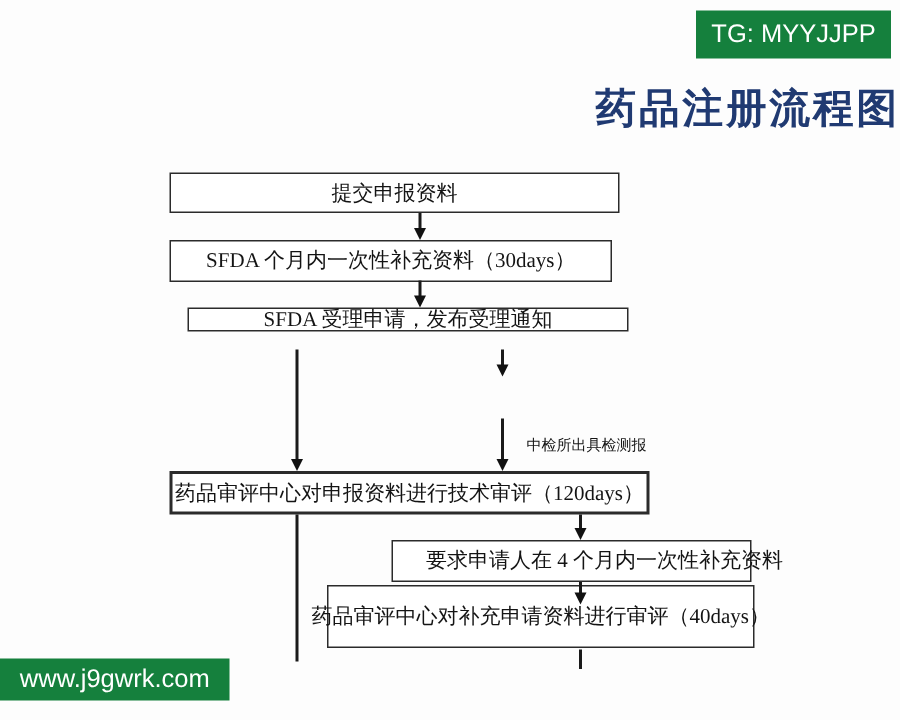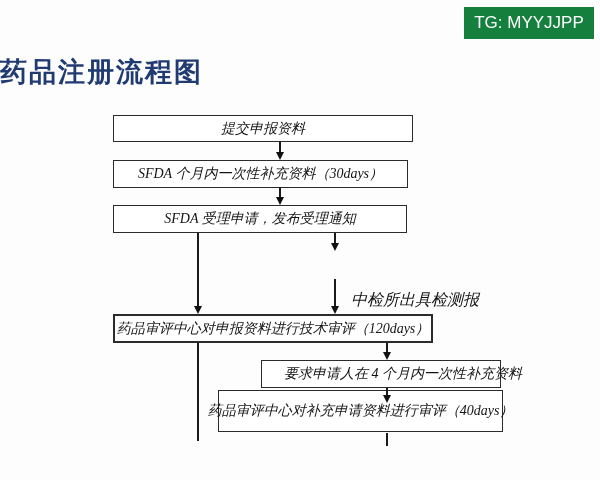--- a/index.html
+++ b/index.html
@@ -24,46 +24,46 @@
     justify-content: center;
   }
   .wm-tr { left: 464px; top: 7px;   width: 130px; height: 32px; }
   .wm-bl { left: 0;     top: 439px; width: 153px; height: 28px; }
 
   
   .title {
     position: absolute;
     left: 0; top: 36px;
     width: 100%;
-    text-align: left;
+    text-align: right;
     font-size: 27px;
     font-weight: bold;
     letter-spacing: 2px;
     color: #203a72;
   }
 
   
-  .fc { position: absolute; left: 0; top: 0; width: 600px; height: 480px; font-style: italic; }
+  .fc { position: absolute; left: 0; top: 0; width: 600px; height: 480px; }
 
   .node {
     position: absolute;
     box-sizing: border-box;
     border: 1px solid #2b2b2b;
     background: #ffffff;
     color: #141414;
     font-size: 14px;
     text-align: center;
     display: flex;
     align-items: center;
     justify-content: center;
     white-space: nowrap;
   }
   .n1 { left: 113px; top: 115px; width: 300px; height: 27px; }
   .n2 { left: 113px; top: 160px; width: 295px; height: 28px; }
-  .n3 { left: 113px; top: 205px; width: 294px; height: 28px; }
+  .n3 { left: 125px; top: 205px; width: 294px; height: 16px; }
   .n4 { left: 240px; top: 251px; width: 231px; height: 28px; }
   .n5 { left: 113px; top: 314px; width: 320px; height: 29px; border-width: 2px; }
   .n6 { left: 261px; top: 360px; width: 240px; height: 28px; padding-left: 44px; }
   .n7 { left: 218px; top: 390px; width: 285px; height: 42px; }
 
   .vline {
     position: absolute;
     width: 2px;
     background: #1a1a1a;
   }
@@ -88,21 +88,21 @@
   .a2 { left: 276px; top: 197px; }
   .a3 { left: 331px; top: 243px; }
   .a4 { left: 194px; top: 306px; }
   .a5 { left: 331px; top: 306px; }
   .a6 { left: 383px; top: 352px; }
   .a7 { left: 383px; top: 395px; }
 
   .edge-label {
     position: absolute;
     left: 351px; top: 290px;
-    font-size: 16px;
+    font-size: 10px;
     color: #141414;
     white-space: nowrap;
   }
 </style>
 </head>
 <body>
 
 <div class="page">
 
   <div class="wm wm-tr">
@@ -141,14 +141,17 @@
     <div class="arrowhead a6"></div>
 
     <div class="vline v7"></div>
     <div class="arrowhead a7"></div>
 
     <div class="vline v8"></div>
     <div class="vline v9"></div>
 
   </div>
 
+  <div class="wm wm-bl">
+    <span>www.j9gwrk.com</span>
+  </div>
 
 </div>
 
 </body></html>

